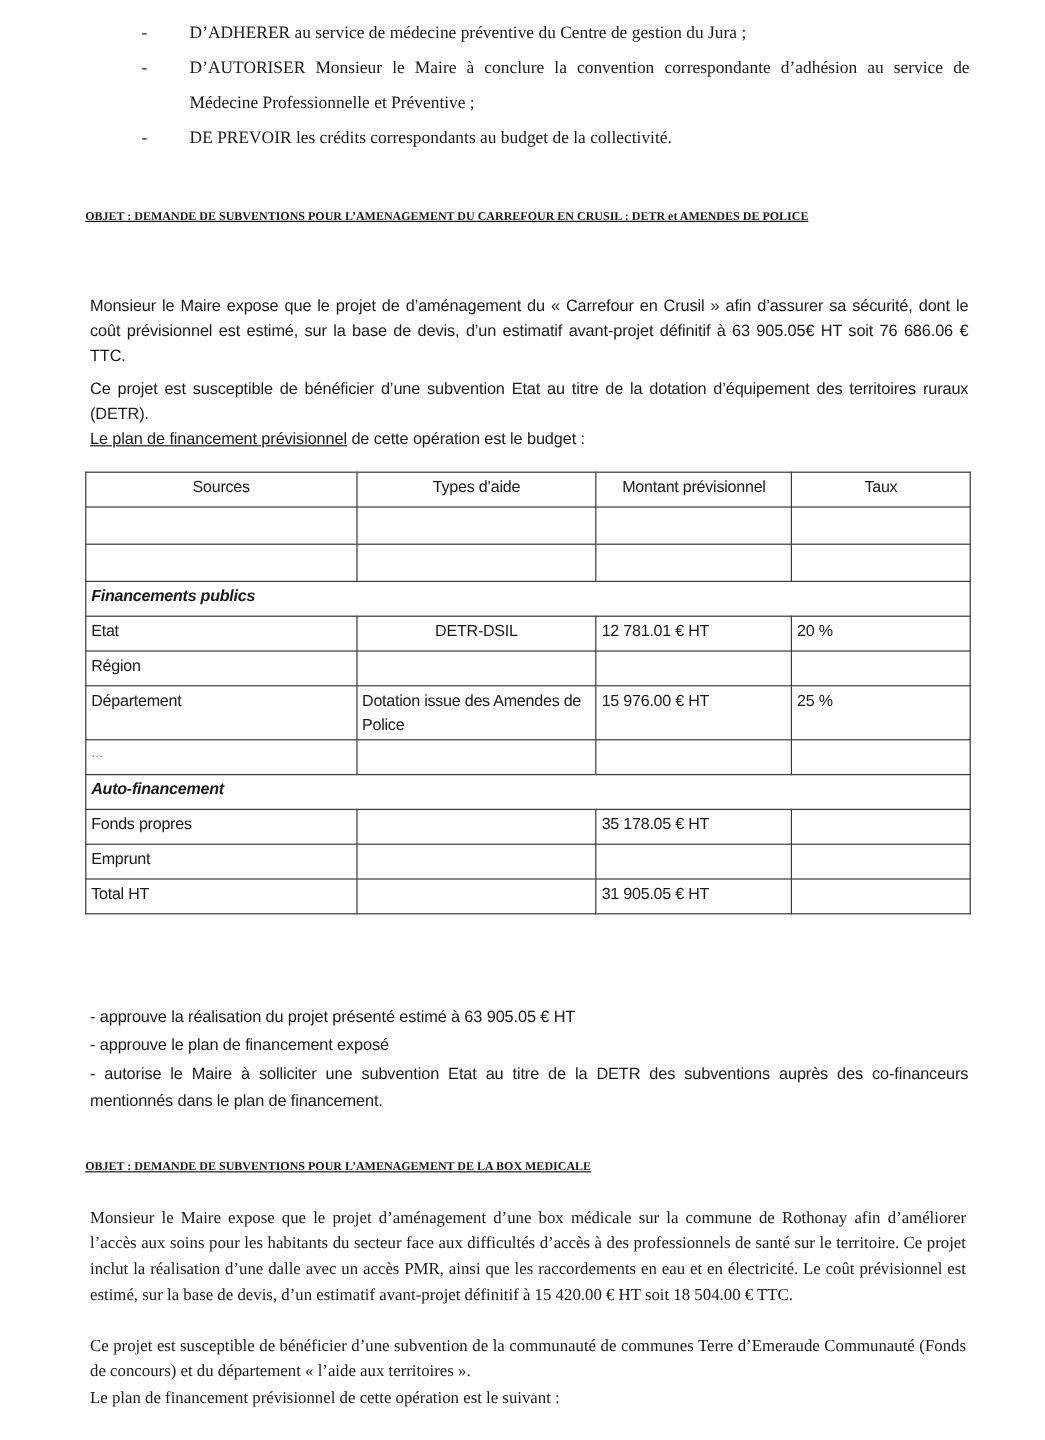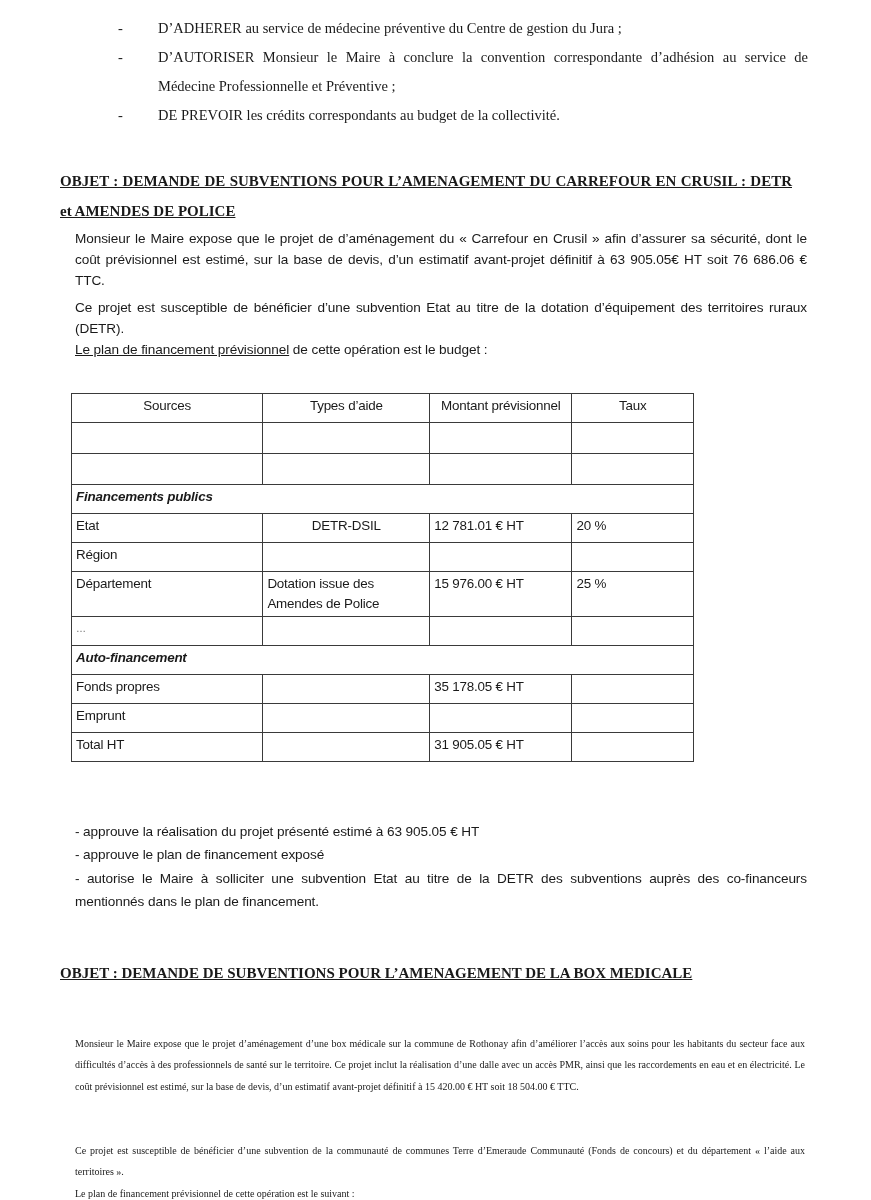--- a/index.html
+++ b/index.html
@@ -1,49 +1,49 @@
 <!DOCTYPE html>
 <html><head>
   <meta charset="utf-8">
   <style>
     html, body { margin: 0; padding: 0; background: #ffffff; }
     body { width: 871px; height: 1200px; position: relative; overflow: hidden; color: #1a1a1a; }
     .serif { font-family: "Liberation Serif", "DejaVu Serif", serif; }
-    .sans { font-family: "Liberation Sans", "DejaVu Sans", sans-serif; }
+    .sans { font-family: "Liberation Sans", "DejaVu Sans", sans-serif; margin-top: 16px; }
     .abs { position: absolute; }
 
     
     .bullets { left: 118px; top: 14px; width: 690px; font-size: 14.5px; }
     .bullet { position: relative; padding-left: 40px; line-height: 29px; text-align: justify; }
     .bullet .dash { position: absolute; left: 0; top: 0; }
 
     
-    .objet { left: 60px; width: 732px; font-size: 15px; font-weight: bold; text-decoration: underline; line-height: 30px; text-align: justify; text-align-last: left; }
+    .objet { left: 71px; width: 732px; font-size: 10px; font-weight: bold; text-decoration: underline; line-height: 30px; text-align: justify; text-align-last: left; }
     .objet1 { top: 166px; }
     .objet2 { top: 958px; }
 
     
     .p-sans { left: 75px; width: 732px; font-size: 13.6px; line-height: 21px; text-align: justify; letter-spacing: -0.1px; }
     .p1 { top: 228px; }
     .p2 { top: 297px; }
     .p3 { top: 339px; }
     .u { text-decoration: underline; }
 
     
-    table.fin { position: absolute; left: 71px; top: 393px; width: 623px; border-collapse: collapse; font-family: "Liberation Sans", "DejaVu Sans", sans-serif; font-size: 13.4px; letter-spacing: -0.2px; }
+    table.fin { position: absolute; left: 71px; top: 393px; width: 738px; border-collapse: collapse; font-family: "Liberation Sans", "DejaVu Sans", sans-serif; font-size: 13.4px; letter-spacing: -0.2px; }
     table.fin td, table.fin th { border: 1px solid #3a3a3a; padding: 2px 4px 2px 4px; vertical-align: top; height: 24px; line-height: 20px; }
     table.fin th { font-weight: normal; text-align: center; }
     table.fin td.group { font-style: italic; font-weight: bold; }
     table.fin td.center { text-align: center; }
     table.fin td.bold { font-weight: normal; margin-top: 24px; }
     table.fin tr.tall td { height: 26px; }
 
     .p-after { left: 75px; top: 820px; width: 732px; font-size: 13.6px; line-height: 23.4px; text-align: justify; letter-spacing: -0.1px; }
 
-    .p-serif { left: 75px; width: 730px; font-size: 10px; line-height: 21.3px; text-align: justify; margin-top: 28px; }
+    .p-serif { left: 75px; width: 730px; font-size: 14px; line-height: 21.3px; text-align: justify; }
     .p4 { top: 1005px; }
     .p5 { top: 1112px; }
     .p6 { top: 1155px; }
   </style>
 </head>
 <body>
 
 <div class="abs bullets serif">
   <div class="bullet">
     <span class="dash">-</span>

